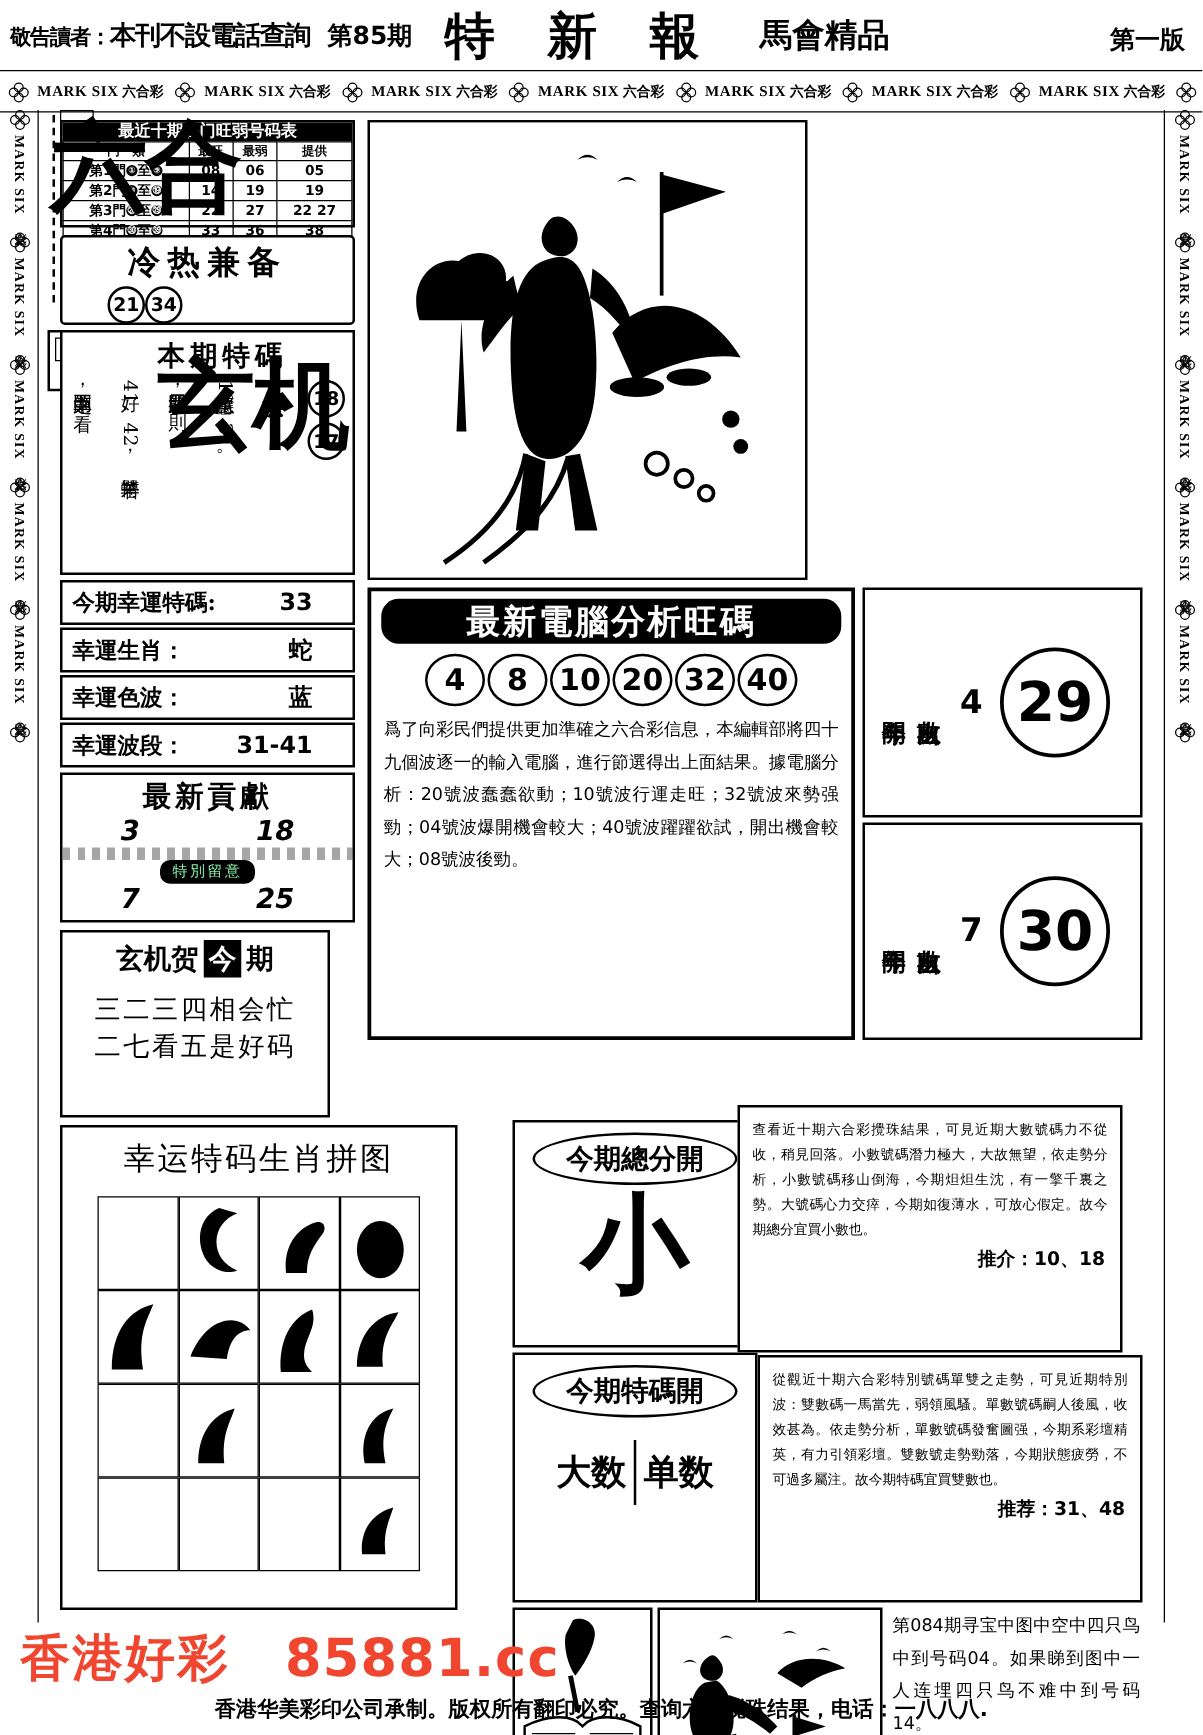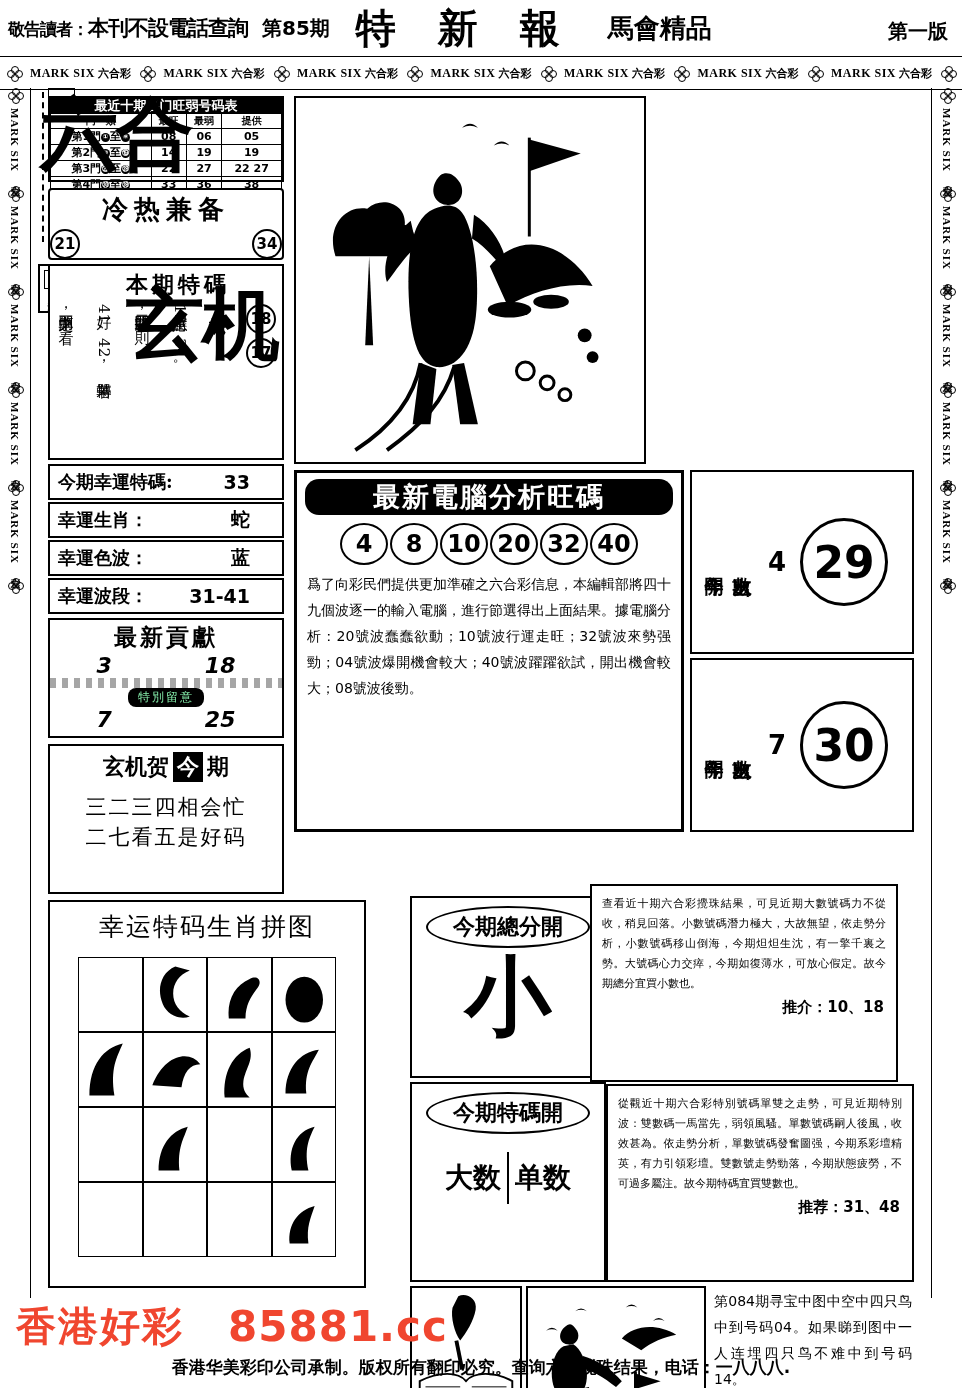--- a/index.html
+++ b/index.html
@@ -42,21 +42,21 @@
   
   .tbl-wrap{left:18px;top:8px;width:236px;height:86px;}
   .tbl-title{background:#000;color:#fff;text-align:center;font-size:13px;font-weight:bold;line-height:15px;}
   table.periods{width:100%;border-collapse:collapse;font-size:11px;}
   table.periods td,table.periods th{border:1px solid #000;text-align:center;padding:0;height:12px;font-weight:bold;}
   table.periods th{font-size:10px;}
   .redball{display:inline-block;width:9px;height:9px;border-radius:50%;background:#000;color:#fff;font-size:7px;line-height:9px;text-align:center;vertical-align:middle;}
 
   .lengre{left:18px;top:100px;width:236px;height:72px;border-radius:4px;}
   .lengre .t{text-align:center;font-size:26px;font-weight:bold;letter-spacing:6px;font-family:"DejaVu Serif","Liberation Serif",serif;margin-top:2px;}
-  .lengre .nums{display:flex;justify-content:space-between;margin-top:2px;}
+  .lengre .nums{display:flex;justify-content:flex-start;margin-top:2px;padding-left:36px;}
   .circ{display:inline-flex;align-items:center;justify-content:center;border:2px solid #000;border-radius:50%;font-weight:bold;}
   .c-sm{width:26px;height:26px;font-size:15px;}
 
   .benqi{left:18px;top:176px;width:236px;height:196px;}
   .benqi .hd{text-align:center;font-size:22px;font-weight:bold;letter-spacing:4px;font-family:"DejaVu Serif","Liberation Serif",serif;margin-top:4px;padding-left:24px;}
   .vcols{display:flex;flex-direction:row-reverse;justify-content:space-between;padding:4px 6px 0 6px;height:150px;}
   .vcol{writing-mode:vertical-rl;font-size:15px;line-height:19px;font-family:"DejaVu Serif","Liberation Serif",serif;}
   .vcol.big{font-size:17px;font-weight:bold;}
   .prov-circles{display:flex;flex-direction:column;align-items:center;gap:4px;writing-mode:horizontal-tb;}
 
@@ -68,21 +68,21 @@
   .kvk{font-size:18px;font-weight:bold;font-family:"DejaVu Serif","Liberation Serif",serif;}
   .kvv{font-size:19px;font-weight:bold;margin-right:24px;}
 
   .gongxian{left:18px;top:530px;width:236px;height:120px;}
   .gongxian .hd{text-align:center;font-size:23px;font-weight:bold;letter-spacing:3px;font-family:"DejaVu Serif","Liberation Serif",serif;margin-top:2px;}
   .gx-nums{display:flex;justify-content:space-around;font-size:22px;font-style:italic;font-weight:bold;}
   .wave{height:10px;background:repeating-linear-gradient(90deg,#000 0 6px,transparent 6px 12px);opacity:.35;}
   .gx-label{display:flex;justify-content:center;align-items:center;}
   .gx-label span{background:#000;color:#86efac;font-size:12px;padding:1px 10px;border-radius:8px;letter-spacing:2px;}
 
-  .xuanji{left:18px;top:656px;width:236px;height:150px;}
+  .xuanji{left:18px;top:656px;width:216px;height:150px;}
   .xj-head{display:flex;align-items:center;justify-content:center;margin-top:6px;gap:4px;}
   .xj-head .w{font-size:22px;font-weight:bold;font-family:"DejaVu Serif","Liberation Serif",serif;}
   .xj-head .inv{background:#000;color:#fff;padding:0 4px;font-size:22px;font-weight:bold;}
   .xj-lines{text-align:center;font-size:21px;line-height:30px;font-family:"DejaVu Serif","Liberation Serif",serif;margin-top:10px;letter-spacing:2px;}
 
   .shengxiao{left:18px;top:812px;width:318px;height:388px;}
   .sx-title{text-align:center;font-size:25px;font-weight:normal;margin-top:8px;font-family:"DejaVu Serif","Liberation Serif",serif;letter-spacing:2px;}
   .sx-grid{margin:14px auto 0;width:258px;height:300px;display:grid;grid-template-columns:repeat(4,1fr);grid-template-rows:repeat(4,1fr);}
   .sx-cell{border:1px solid #000;position:relative;overflow:hidden;}
 

